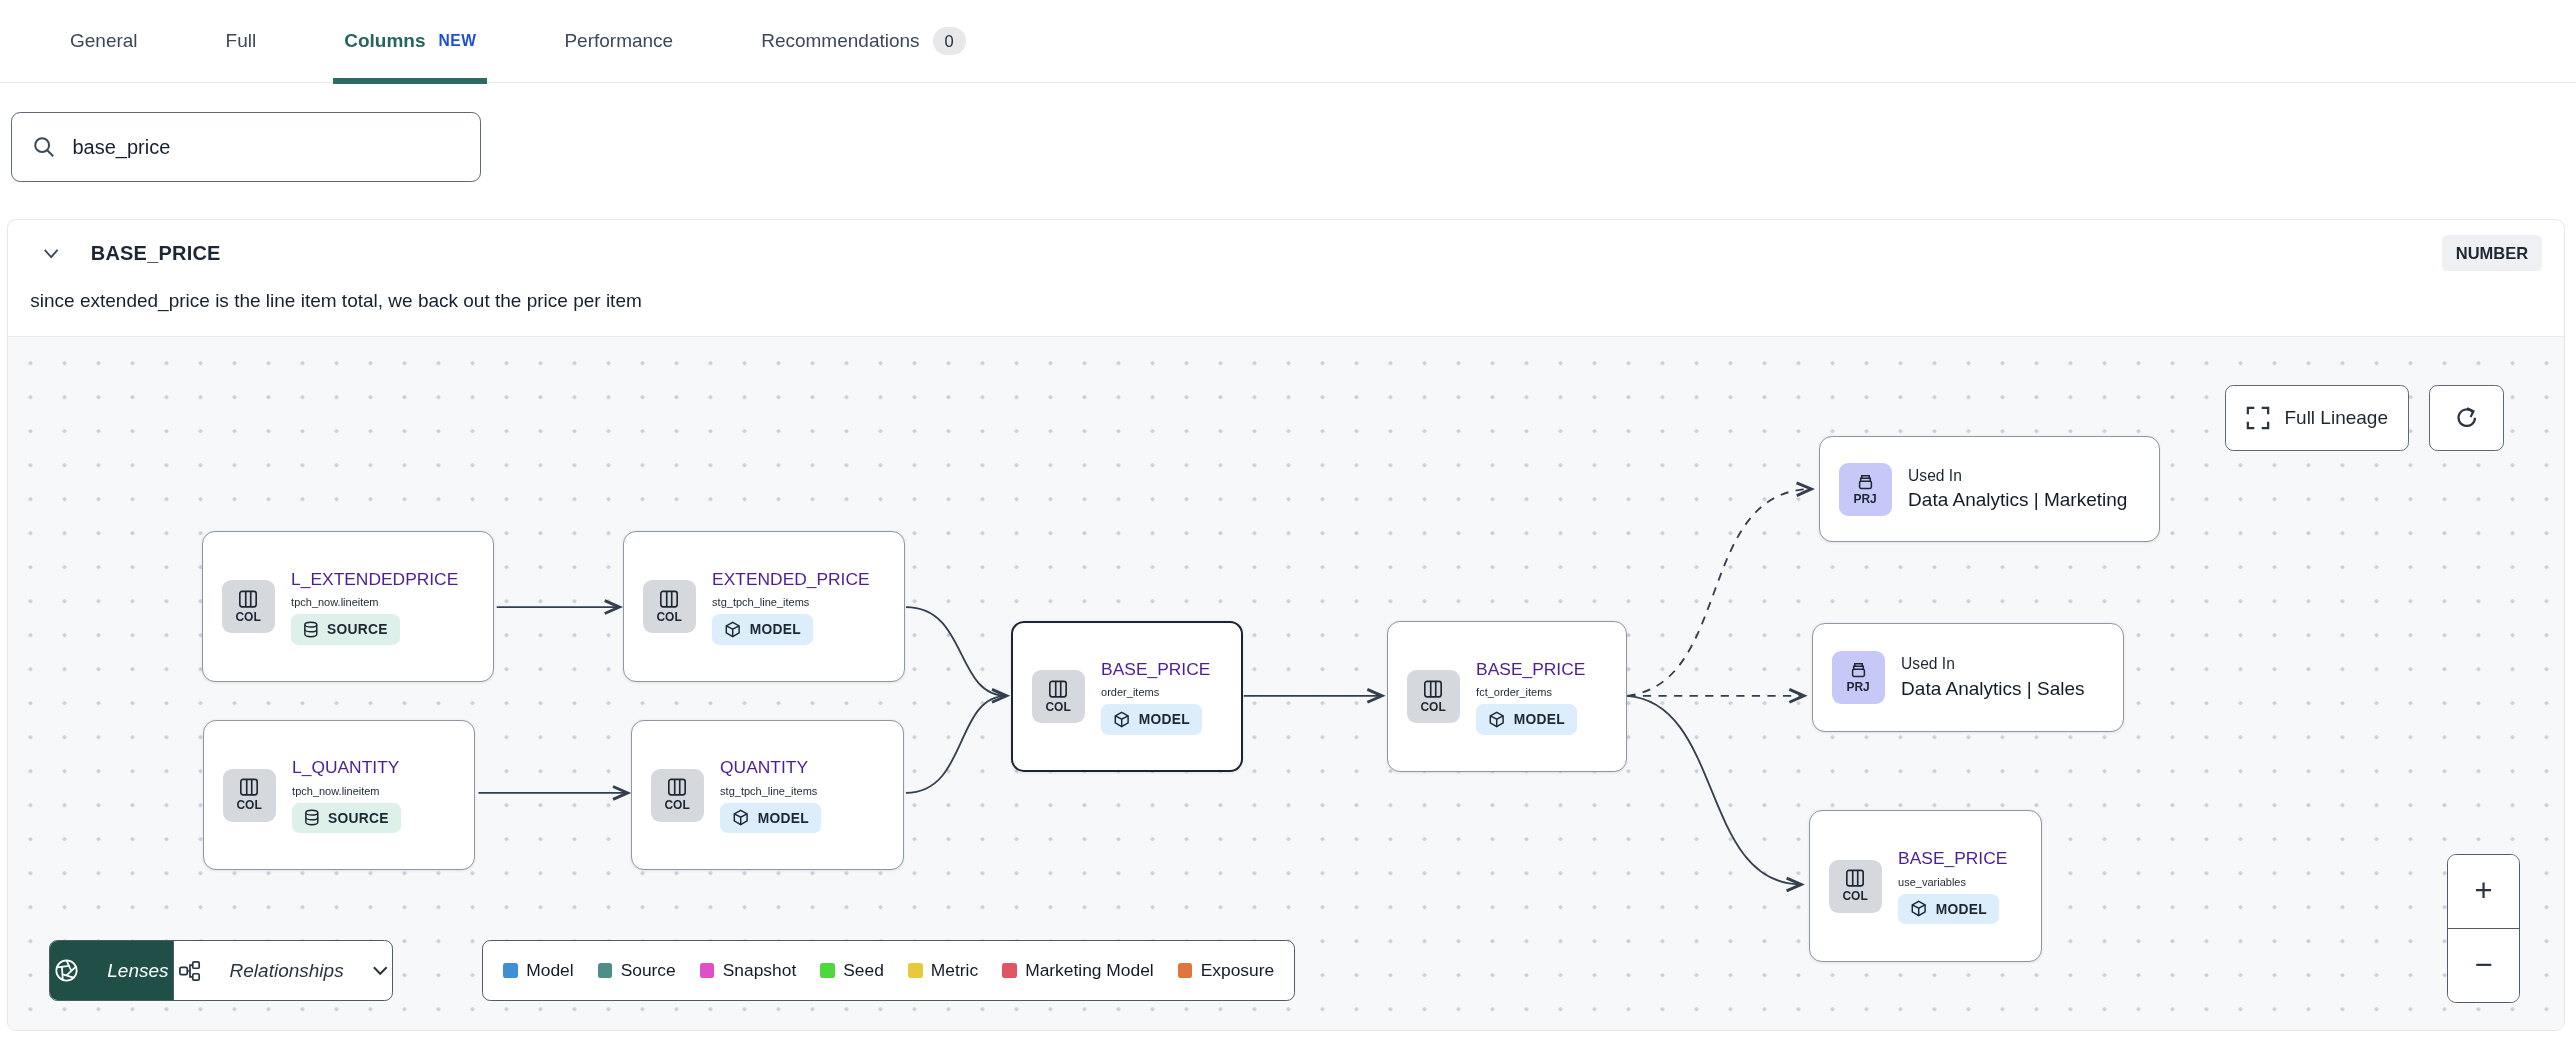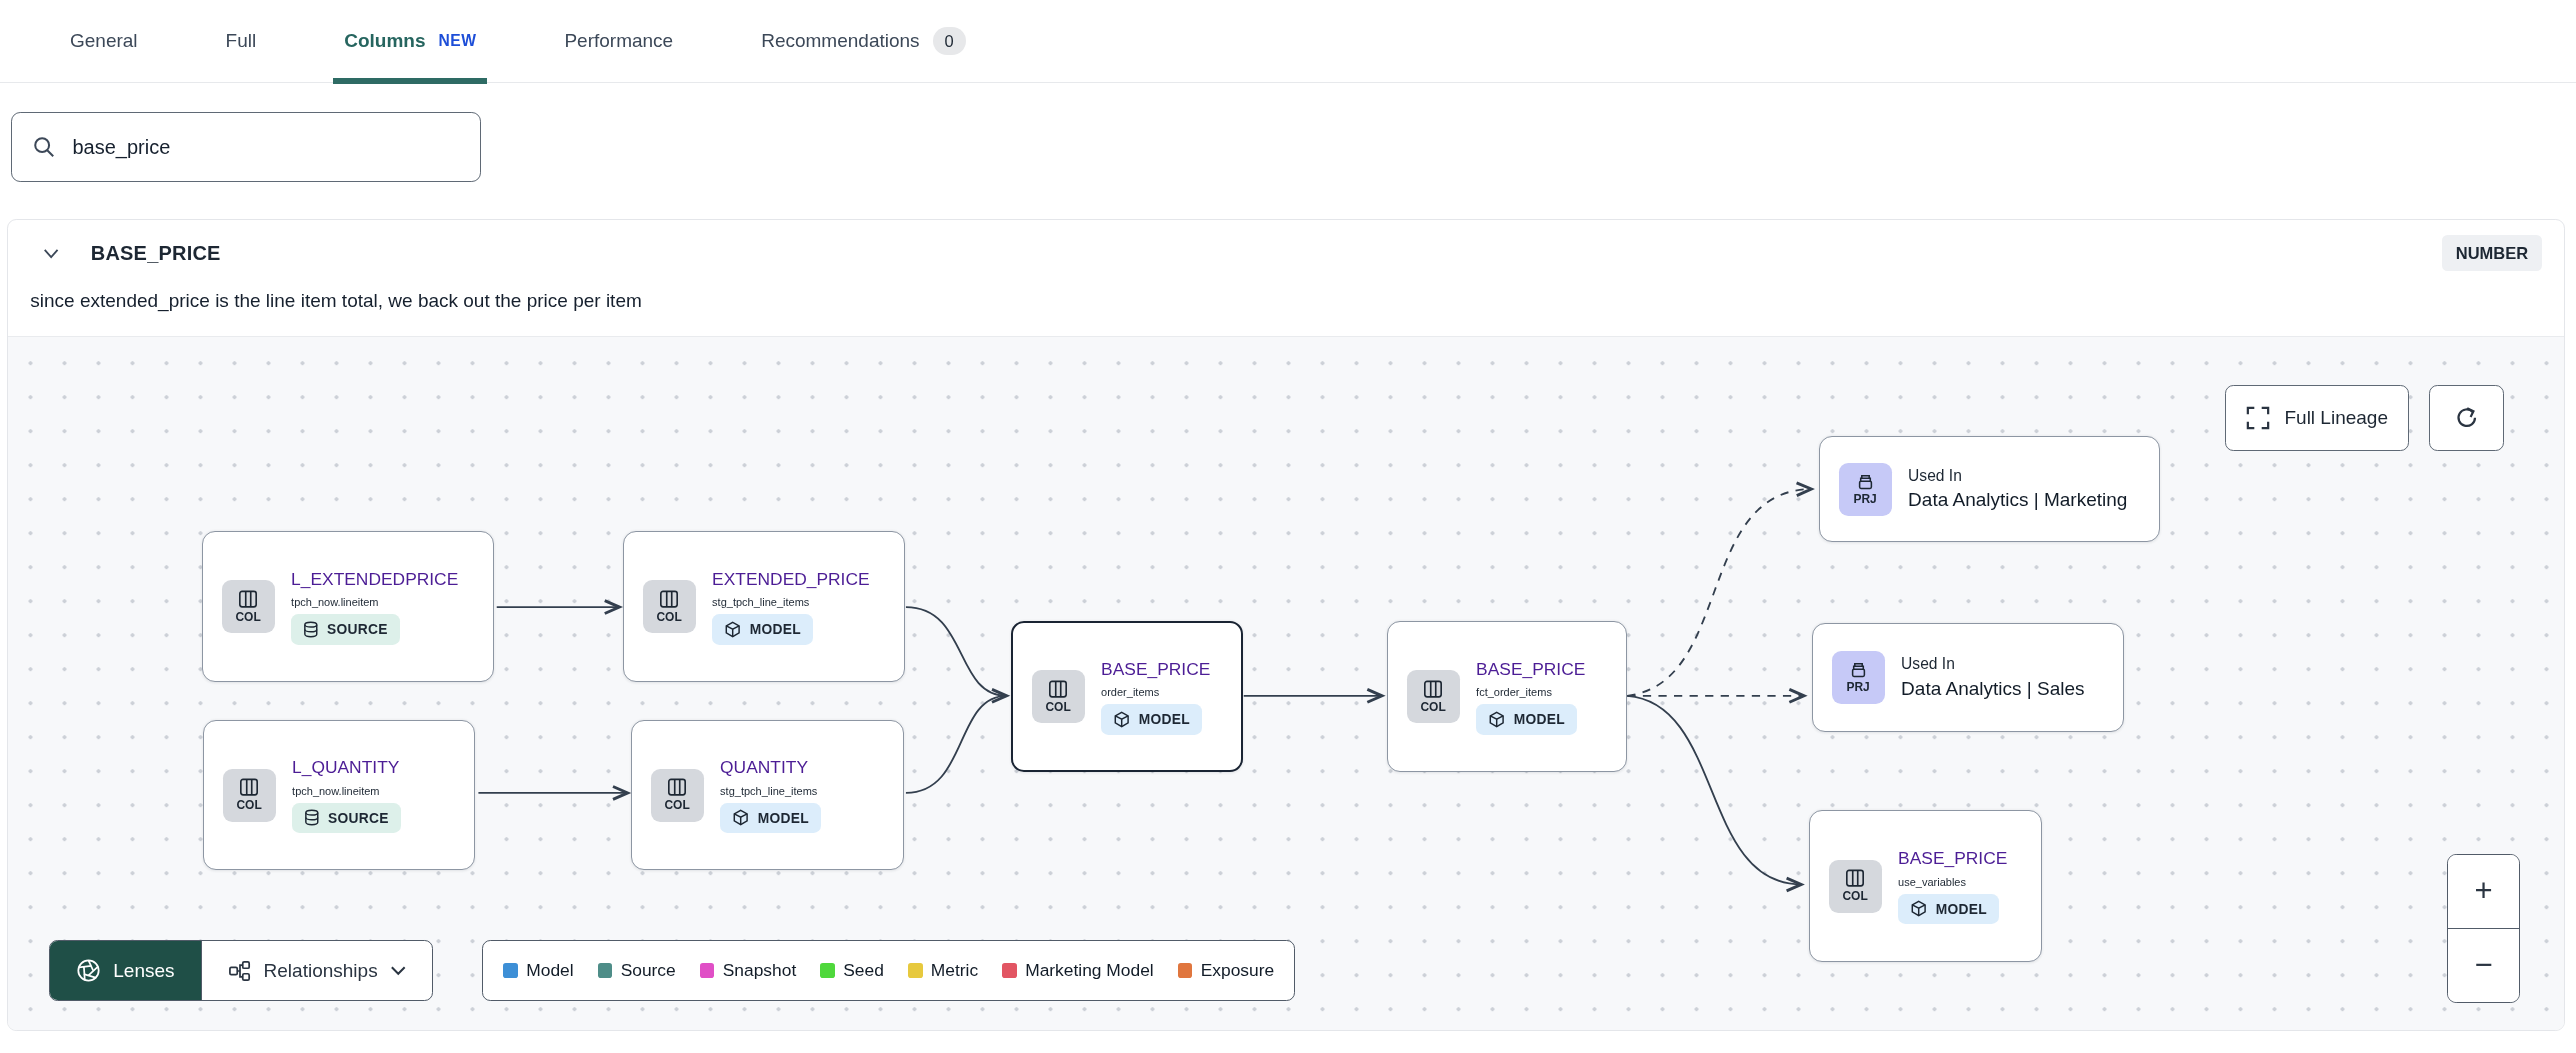--- a/index.html
+++ b/index.html
@@ -63,21 +63,21 @@
 
   
   .btnrow { position:absolute; top:48px; right:60px; display:flex; gap:20px; }
   .btn-outline { background:#fff; border:1.8px solid #5f6975; border-radius:8.3px; height:66px;
     display:flex; align-items:center; justify-content:center; gap:14.7px; padding:16px 20px;
     font-size:19px; color:#1d2733; cursor:pointer; }
   .btn-square { width:75px; padding:0; }
 
   .lens-group { position:absolute; left:41px; bottom:29px; height:61px; display:flex;
     border:1.8px solid #515b68; border-radius:8.3px; overflow:hidden; background:#fff; }
-  .lens-seg { display:flex; align-items:center; gap:12px; padding:0 26px; font-size:19px; cursor:pointer; }
+  .lens-seg { display:flex; align-items:center; gap:28px; padding:0 4px; font-size:19px; cursor:pointer;font-style:italic; }
   .lens-seg.dark { background:#1f4f47; color:#ffffff; }
   .lens-seg.light { color:#2a3441; border-left:1.8px solid #515b68; }
 
   .legendbox { position:absolute; left:474px; bottom:29px; height:61px; display:flex;
     align-items:center; gap:24px; background:#fff; border:1.8px solid #515b68;
     border-radius:8.3px; padding:0 20px; }
   .legend-item { display:flex; align-items:center; gap:8.3px; font-size:17.4px; color:#121c28; }
   .legend-swatch { width:14.7px; height:14.7px; border-radius:2.8px; flex:none; }
 
   .zoomctrl { position:absolute; right:44px; bottom:27.5px; width:73px; height:149px;

